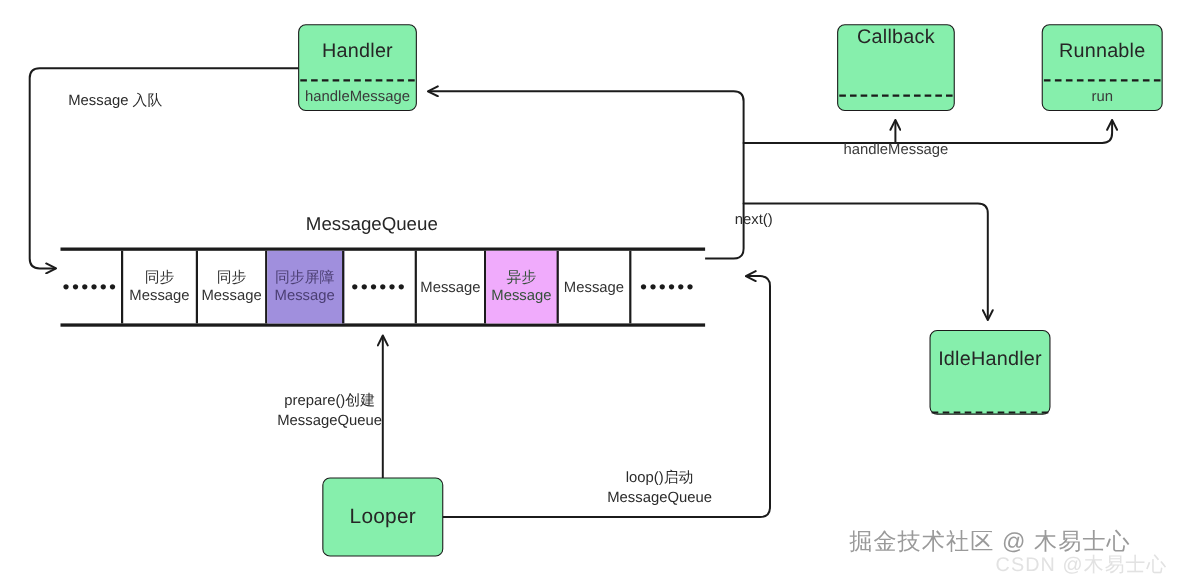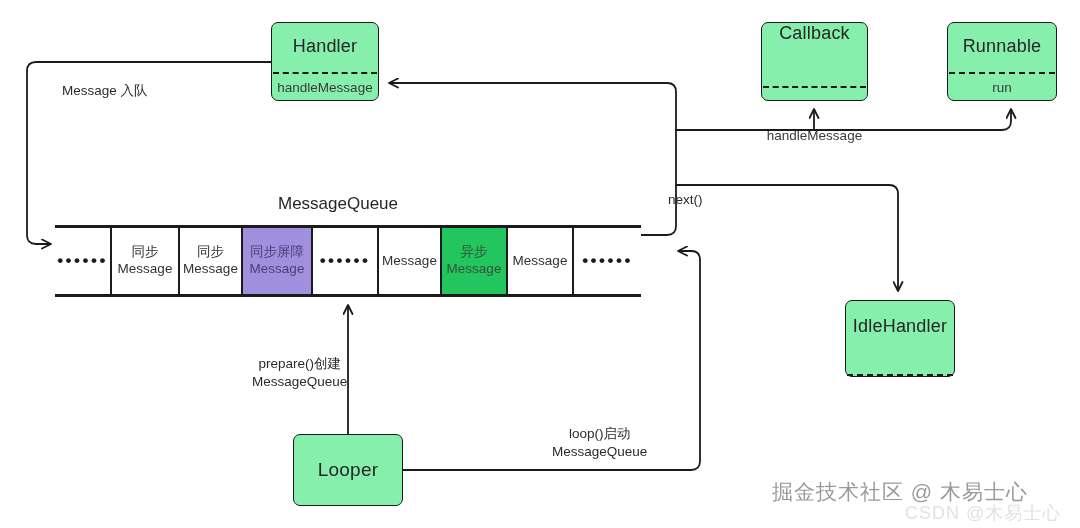--- a/index.html
+++ b/index.html
@@ -216,21 +216,21 @@
     <div class="cell barrier" style="width:70px; background:#a08fdd;">
         <span class="l1">同步屏障</span>
         <span class="l2">Message</span>
       </div>
     <div class="cell dots" style="width:66px;">
         <span class="l1">••••••</span>
       </div>
     <div class="cell" style="width:63px;">
         <span class="l2">Message</span>
       </div>
-    <div class="cell async" style="width:66px; background:#22c55e;">
+    <div class="cell async" style="width:66px; background:#f0abfc;">
         <span class="l1">异步</span>
         <span class="l2">Message</span>
       </div>
     <div class="cell" style="width:66px;">
         <span class="l2">Message</span>
       </div>
     <div class="cell dots" style="width:67px;">
         <span class="l1">••••••</span>
       </div>
   </div>

